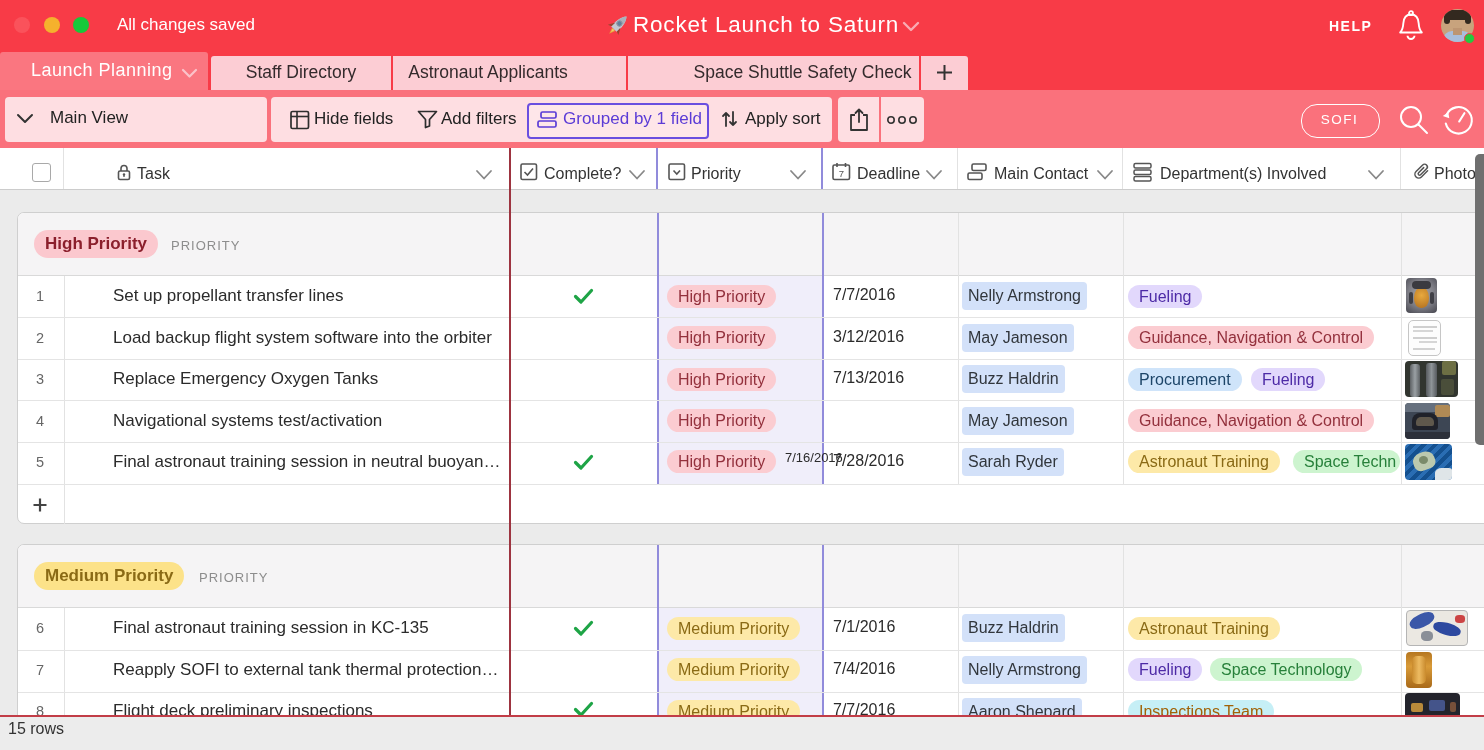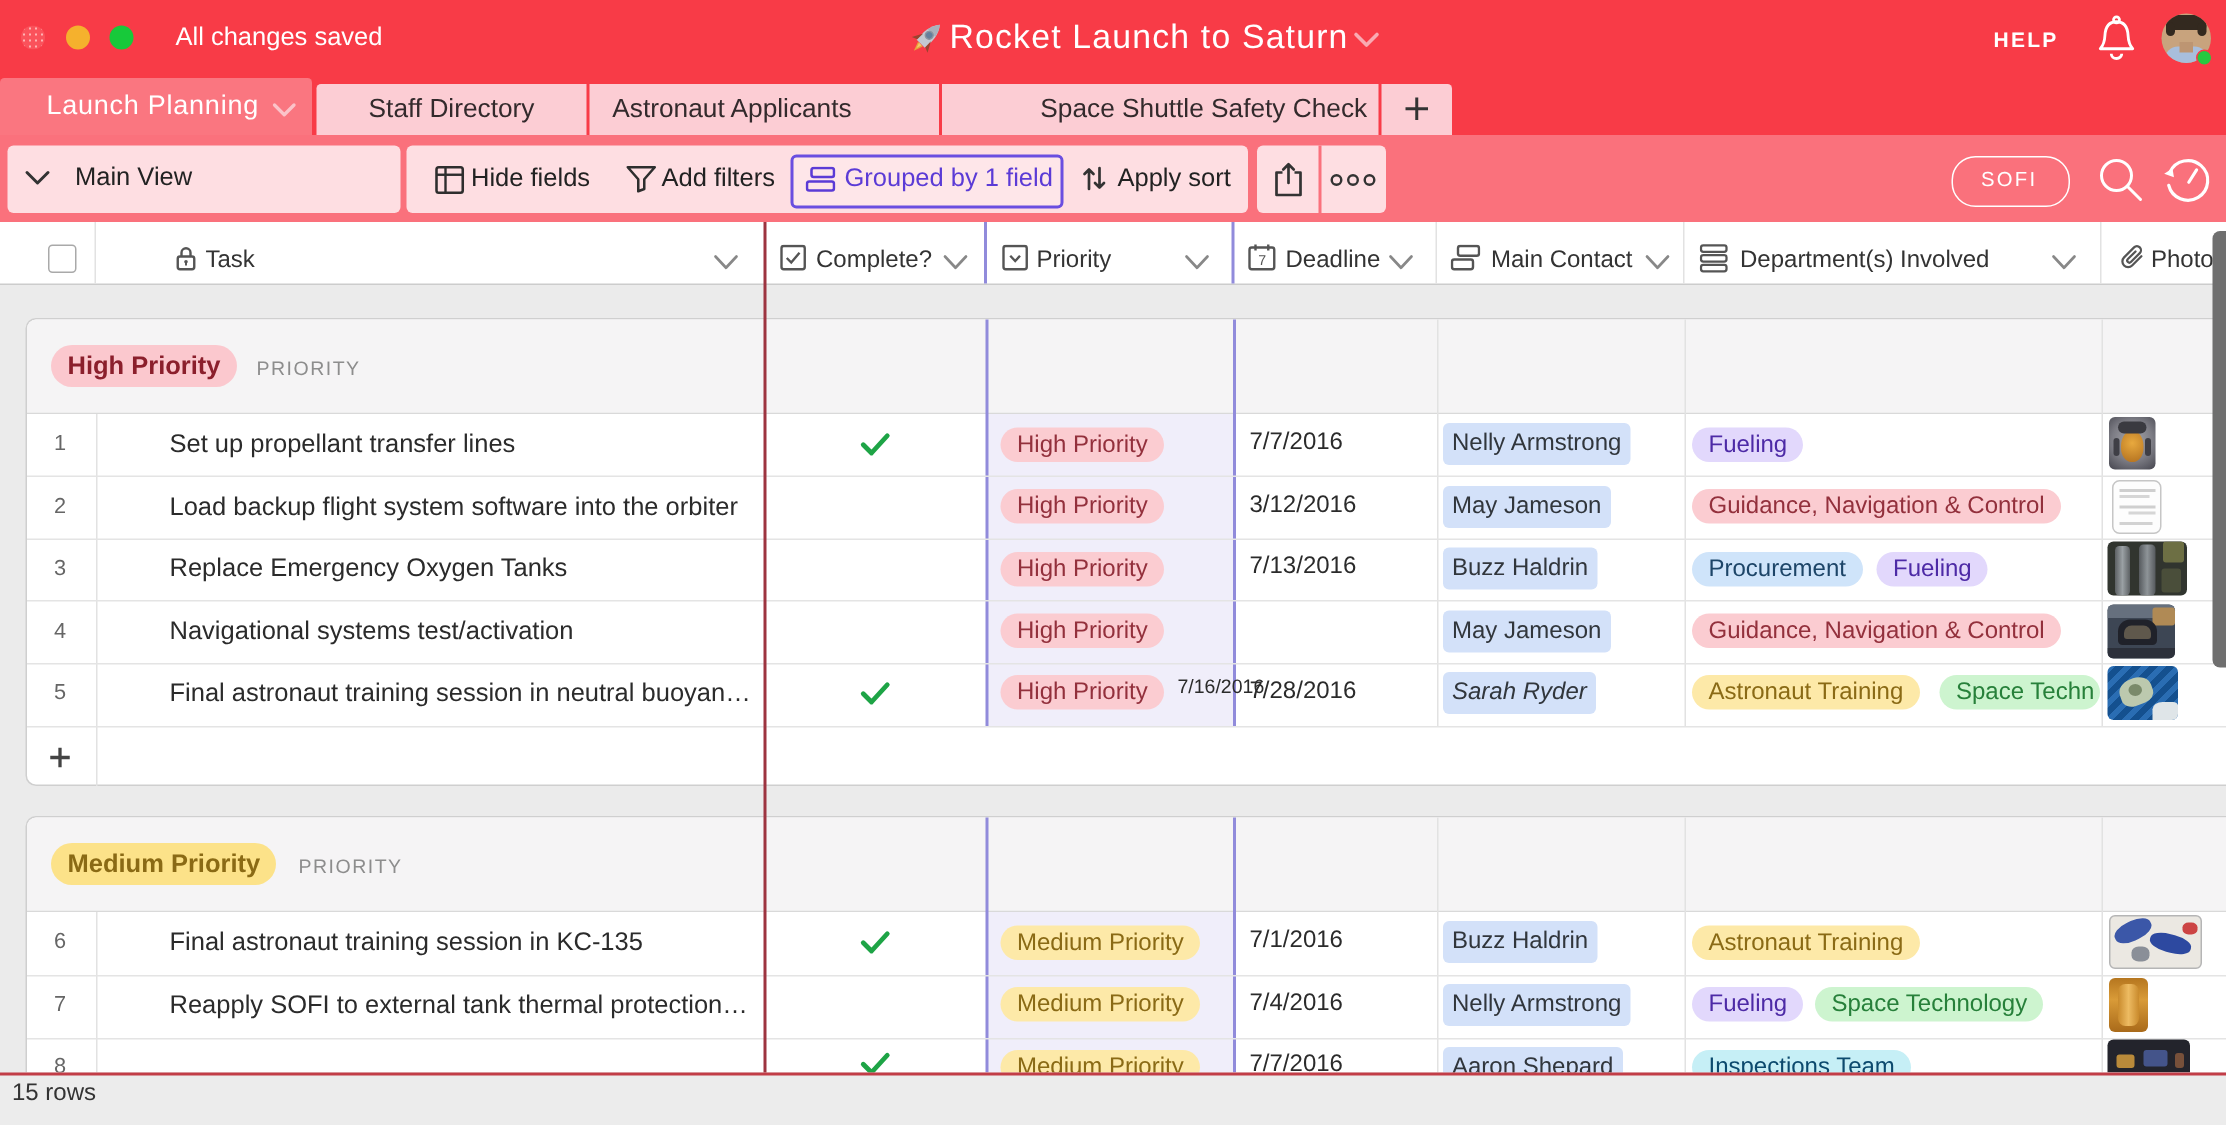--- a/index.html
+++ b/index.html
@@ -6,21 +6,21 @@
   body{width:1484px;height:750px;overflow:hidden;font-family:"Liberation Sans",sans-serif;-webkit-font-smoothing:antialiased;}
   #app{position:relative;width:1484px;height:750px;background:#ebebeb;overflow:hidden;}
   .abs{position:absolute;}
   
   .pill{position:absolute;height:23px;line-height:23px;border-radius:11.5px;padding:0 11px;font-size:16px;white-space:nowrap;}
   .p-pink{background:#fbccd1;color:#93303c;}
   .p-yellow{background:#fde9a8;color:#8a6a15;}
   .p-purple{background:#e2d8fc;color:#4d2aa6;}
   .p-blue{background:#cfe4fa;color:#1d4568;}
   .p-green{background:#cdf4cf;color:#27803a;}
-  .p-cyan{background:#c6eff6;color:#0c4a6e;}
+  .p-cyan{background:#c6eff6;color:#a16207;}
   .chip{position:absolute;height:28px;line-height:28px;border-radius:4px;padding:0 6px;font-size:16px;background:#d3e1f9;color:#31363c;white-space:nowrap;}
   .rowline{position:absolute;left:0;right:0;height:1px;background:#e4e4e4;}
   .colsep{position:absolute;top:0;bottom:0;width:1px;background:#e2e2e2;}
   .hdrtxt{font-size:16px;color:#333;}
   .rownum{position:absolute;width:46px;text-align:center;font-size:14.5px;color:#666;}
   .celltxt{position:absolute;font-size:17px;color:#2b2b2b;white-space:nowrap;}
 </style>
 </head>
 <body>
 <div id="app">
@@ -274,21 +274,21 @@
   <div class="celltxt" style="left:833px;top:286px;font-size:16px;">7/7/2016</div>
   <div class="celltxt" style="left:833px;top:328px;font-size:16px;">3/12/2016</div>
   <div class="celltxt" style="left:833px;top:369px;font-size:16px;">7/13/2016</div>
   <div class="celltxt" style="left:785px;top:411px;font-size:13px;margin-top:39px;">7/16/2016</div>
   <div class="celltxt" style="left:833px;top:452px;font-size:16px;">7/28/2016</div>
 
   <div class="chip" style="left:962px;top:282px;">Nelly Armstrong</div>
   <div class="chip" style="left:962px;top:324px;">May Jameson</div>
   <div class="chip" style="left:962px;top:365px;">Buzz Haldrin</div>
   <div class="chip" style="left:962px;top:407px;">May Jameson</div>
-  <div class="chip" style="left:962px;top:448px;font-style:italic;">Sarah Ryder</div>
+  <div class="chip" style="left:962px;top:448px;">Sarah Ryder</div>
 
   <div class="pill p-purple" style="left:1128px;top:285px;">Fueling</div>
   <div class="pill p-pink" style="left:1128px;top:326px;">Guidance, Navigation &amp; Control</div>
   <div class="pill p-blue" style="left:1128px;top:368px;">Procurement</div>
   <div class="pill p-purple" style="left:1251px;top:368px;">Fueling</div>
   <div class="pill p-pink" style="left:1128px;top:409px;">Guidance, Navigation &amp; Control</div>
   <div class="pill p-yellow" style="left:1128px;top:450px;">Astronaut Training</div>
   <div class="pill p-green" style="left:1293px;top:450px;width:85px;overflow:hidden;">Space Techn</div>
 
   <div class="abs" style="left:1406px;top:278px;width:31px;height:35px;border-radius:4px;background:radial-gradient(circle at 50% 45%, #a8a8ae 0%, #7c7c84 55%, #45454e 100%);overflow:hidden;">
@@ -341,20 +341,21 @@
       <div class="rowline" style="top:147px;"></div>
       <div class="pill" style="left:16px;top:17px;height:28px;line-height:28px;border-radius:14px;background:#fce289;color:#8a6a15;font-weight:bold;font-size:17px;">Medium Priority</div>
       <div class="abs" style="left:181px;top:25px;font-size:13px;color:#8d8d8d;letter-spacing:1px;">PRIORITY</div>
     </div>
   </div>
   <div class="rownum" style="left:17px;top:620px;">6</div>
   <div class="rownum" style="left:17px;top:662px;">7</div>
   <div class="rownum" style="left:17px;top:703px;">8</div>
   <div class="celltxt" style="left:113px;top:618px;">Final astronaut training session in KC-135</div>
   <div class="celltxt" style="left:113px;top:660px;">Reapply SOFI to external tank thermal protection…</div>
+  <div class="celltxt" style="left:113px;top:701px;">Flight deck preliminary inspections</div>
   <svg class="abs" style="left:573px;top:620px;" width="21" height="17" viewBox="0 0 21 17">
       <polyline points="2.5,8.5 8,14 18.5,2.5" fill="none" stroke="#1ea446" stroke-width="3.2" stroke-linecap="round" stroke-linejoin="round"></polyline>
     </svg>
   <svg class="abs" style="left:573px;top:701px;" width="21" height="17" viewBox="0 0 21 17">
       <polyline points="2.5,8.5 8,14 18.5,2.5" fill="none" stroke="#1ea446" stroke-width="3.2" stroke-linecap="round" stroke-linejoin="round"></polyline>
     </svg>
   <div class="pill p-yellow" style="left:667px;top:617px;">Medium Priority</div>
   <div class="pill p-yellow" style="left:667px;top:658px;">Medium Priority</div>
   <div class="pill p-yellow" style="left:667px;top:700px;">Medium Priority</div>
   <div class="celltxt" style="left:833px;top:618px;font-size:16px;">7/1/2016</div>

